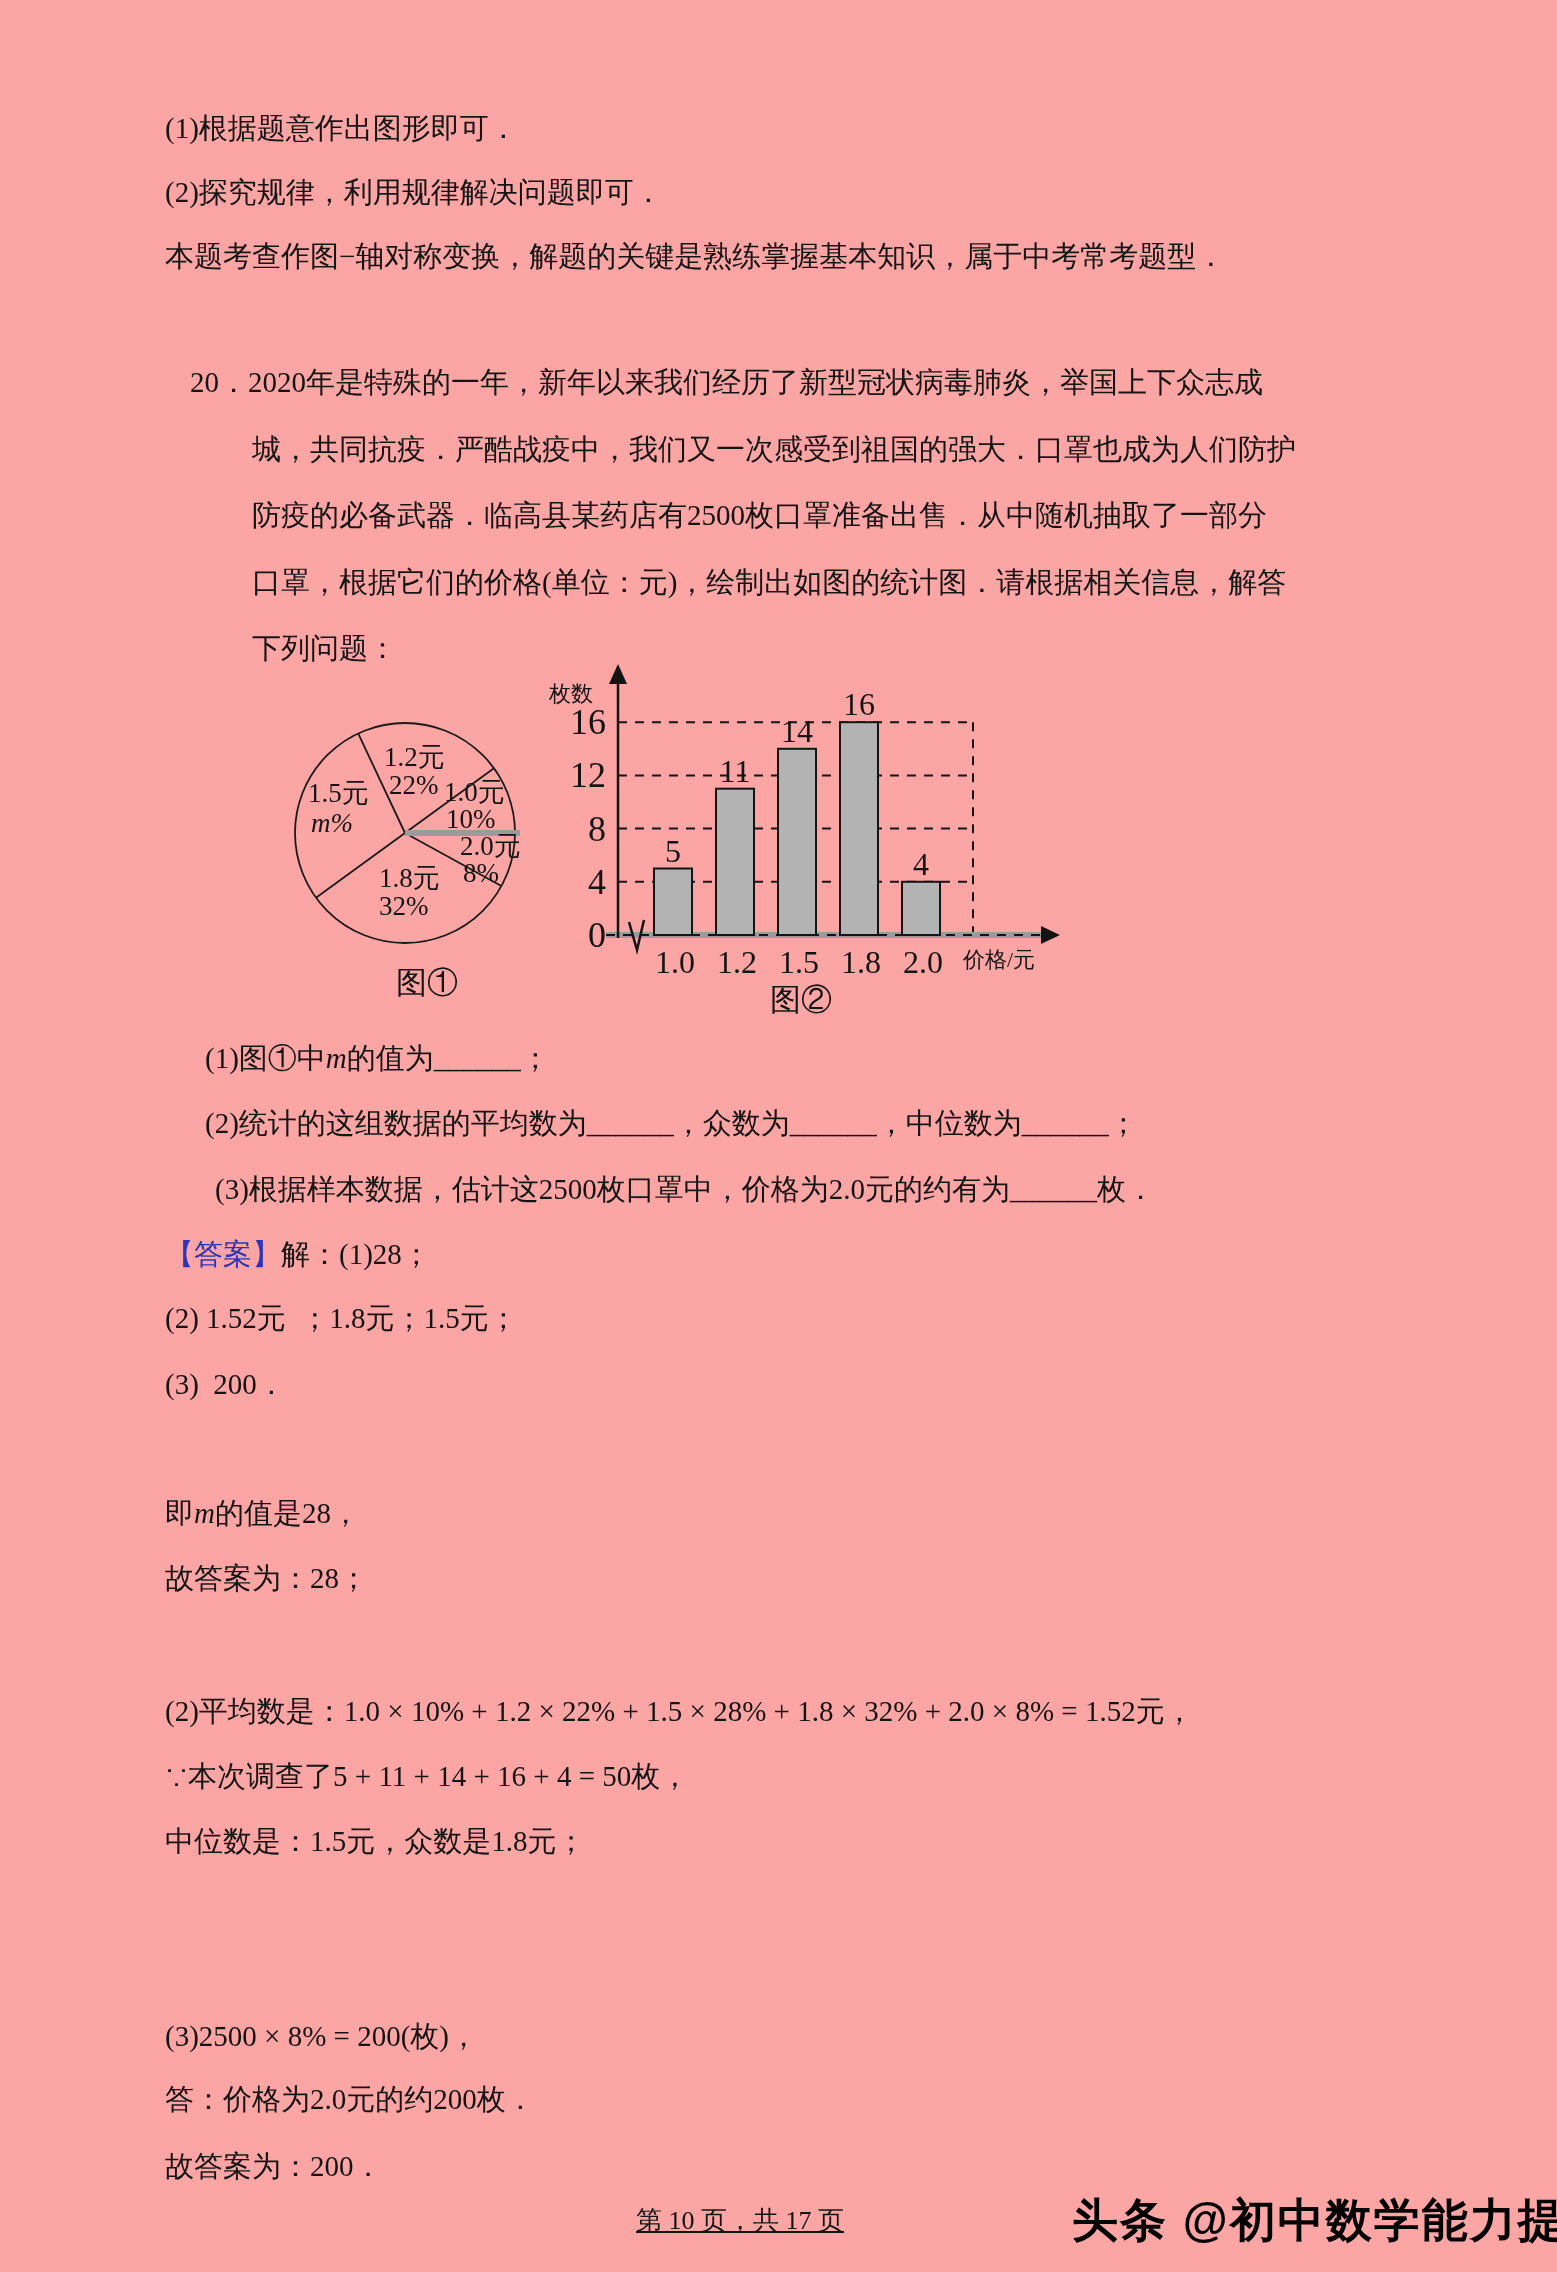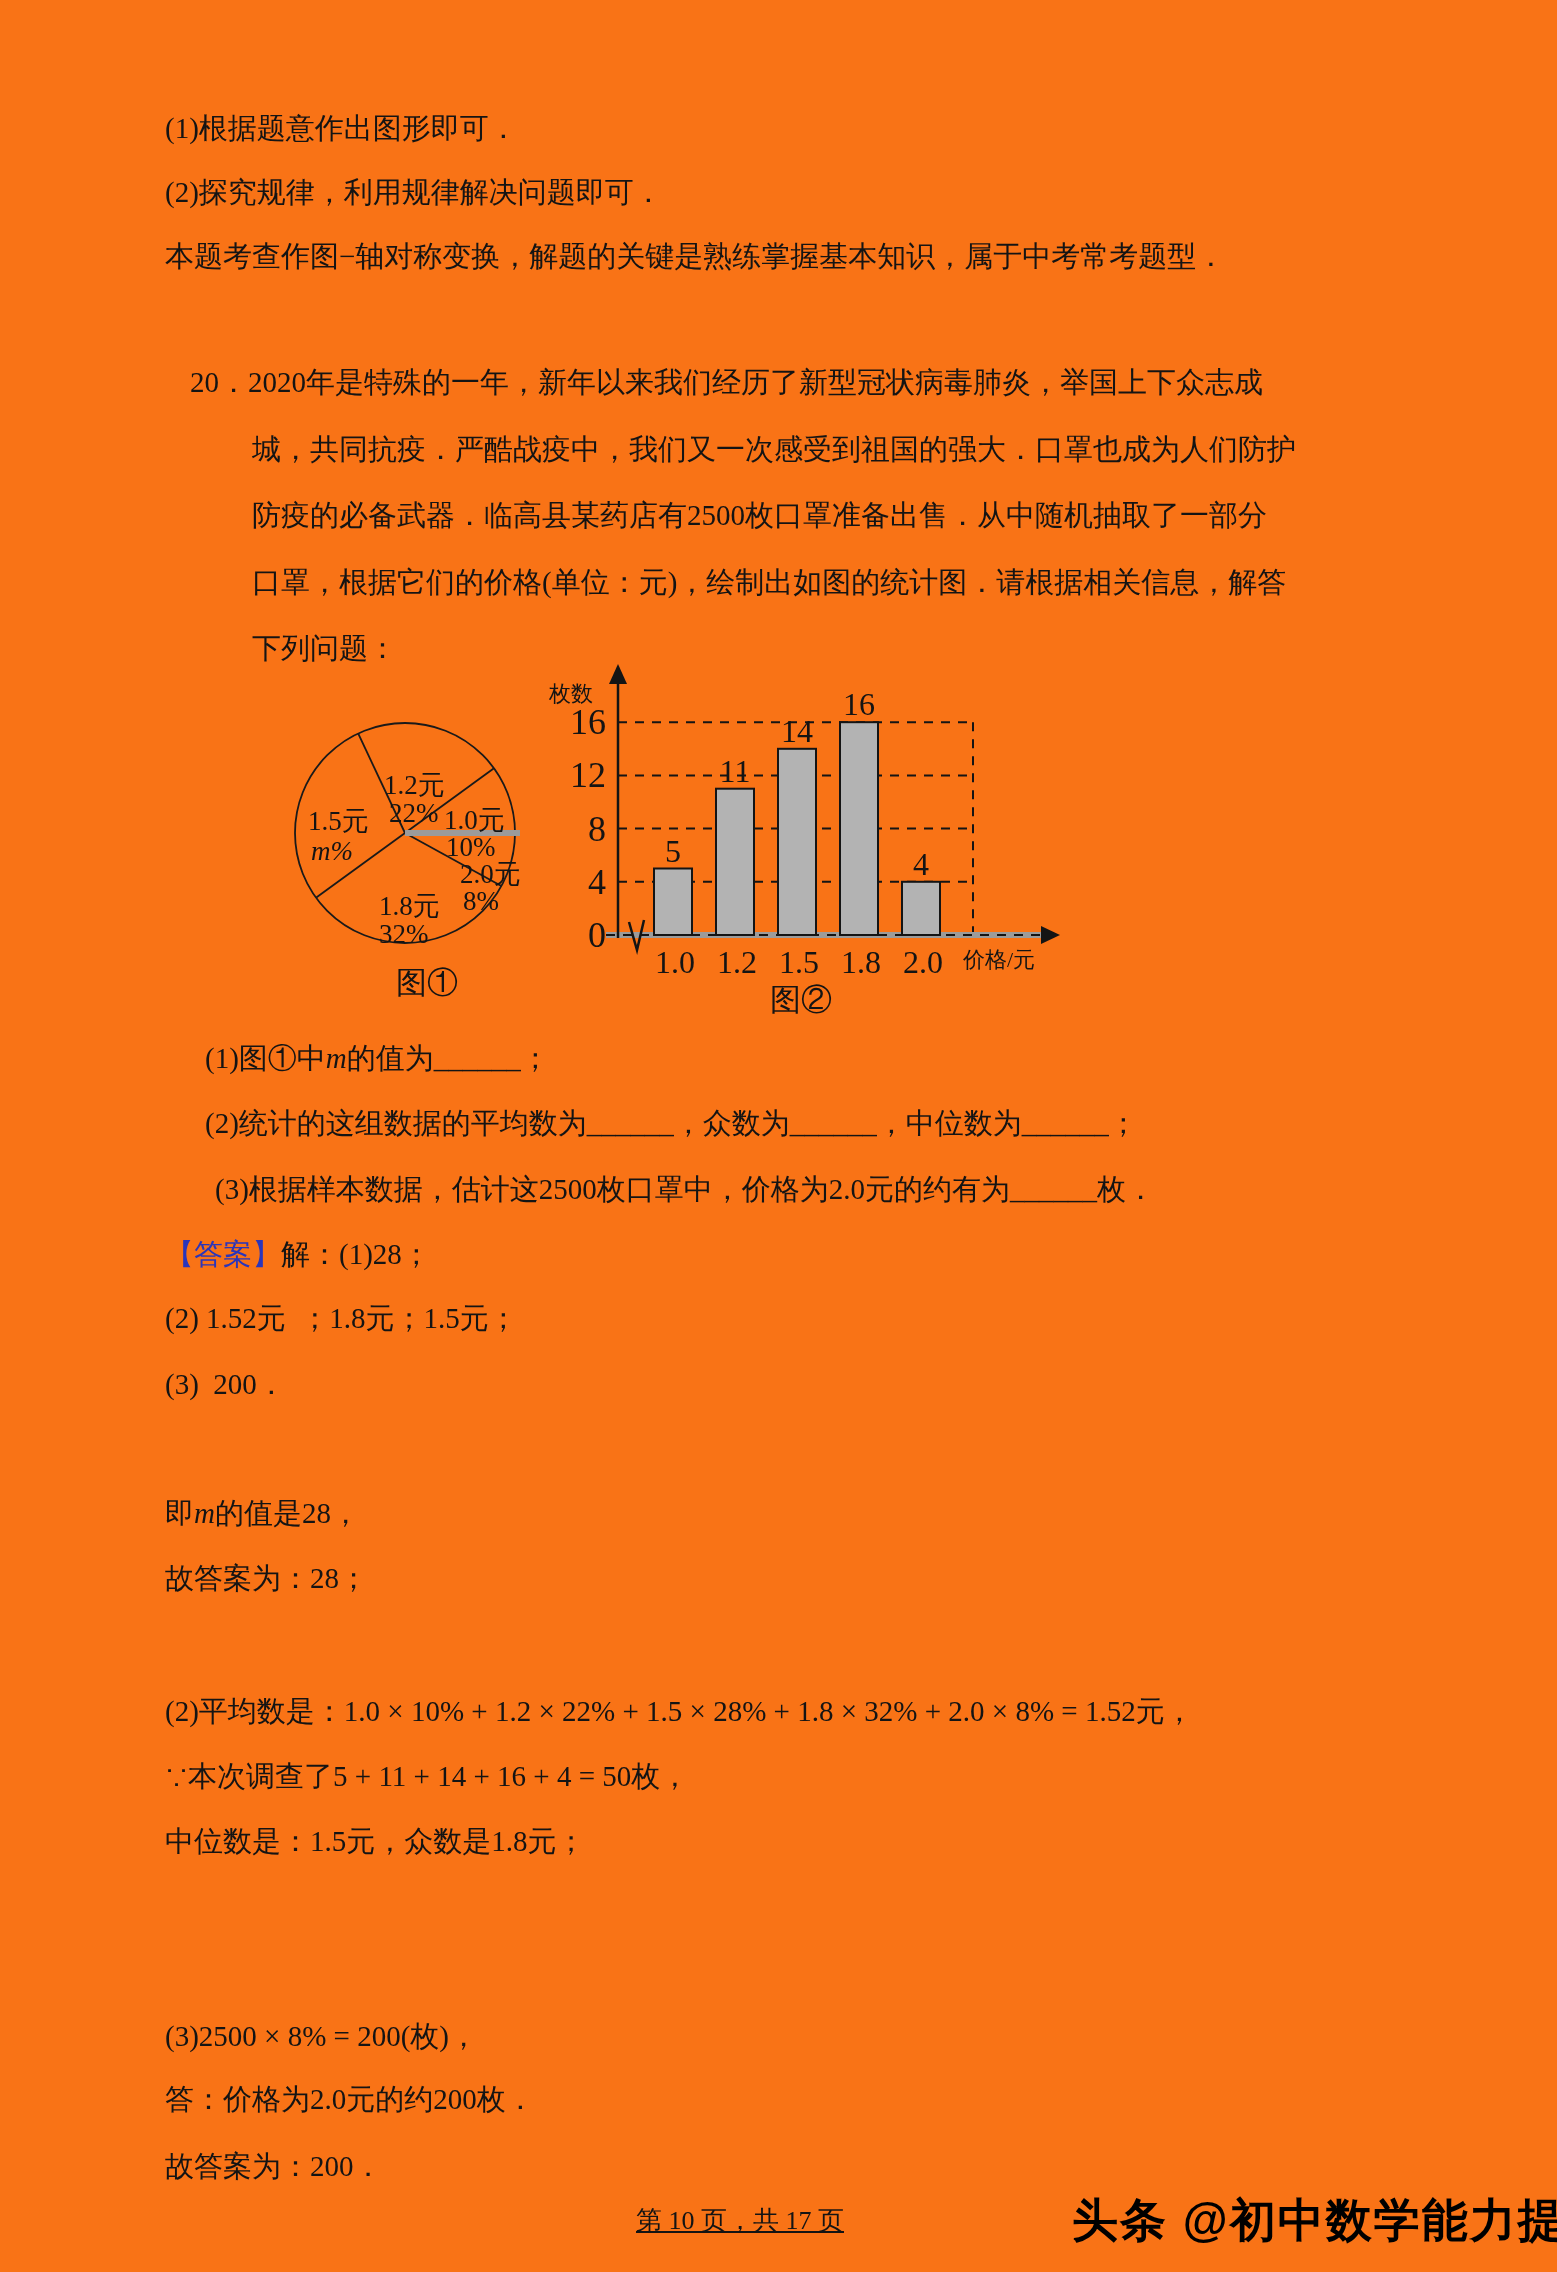--- a/index.html
+++ b/index.html
@@ -1,39 +1,38 @@
 <!DOCTYPE html>
 <html><head>
 <meta charset="utf-8">
 <style>
   html,body{margin:0;padding:0;background:#e8e8e8;}
   .page{
     position:relative;
     width:1557px;height:2272px;
     margin:0 auto;
-    background:#f97316;
+    background:#fca5a5;
     font-family:"Liberation Serif", serif;
     color:#141414;
     overflow:hidden;
   }
   .ln{
     position:absolute;
     font-size:29px;
     line-height:1.25;
     white-space:pre;
   }
   .tag{color:#2a35bb;text-align:center;}
   .var{font-style:italic;font-family:"Liberation Serif",serif;}
   .pie-label{
     position:absolute;
     font-size:27px;
     line-height:1.0;
     white-space:pre;
     color:#141414;
-    margin-top:28px;
   }
   .caption{
     position:absolute;
     font-size:31px;
     white-space:pre;
     color:#141414;
   }
   .axis-label{
     position:absolute;
     font-size:22px;

